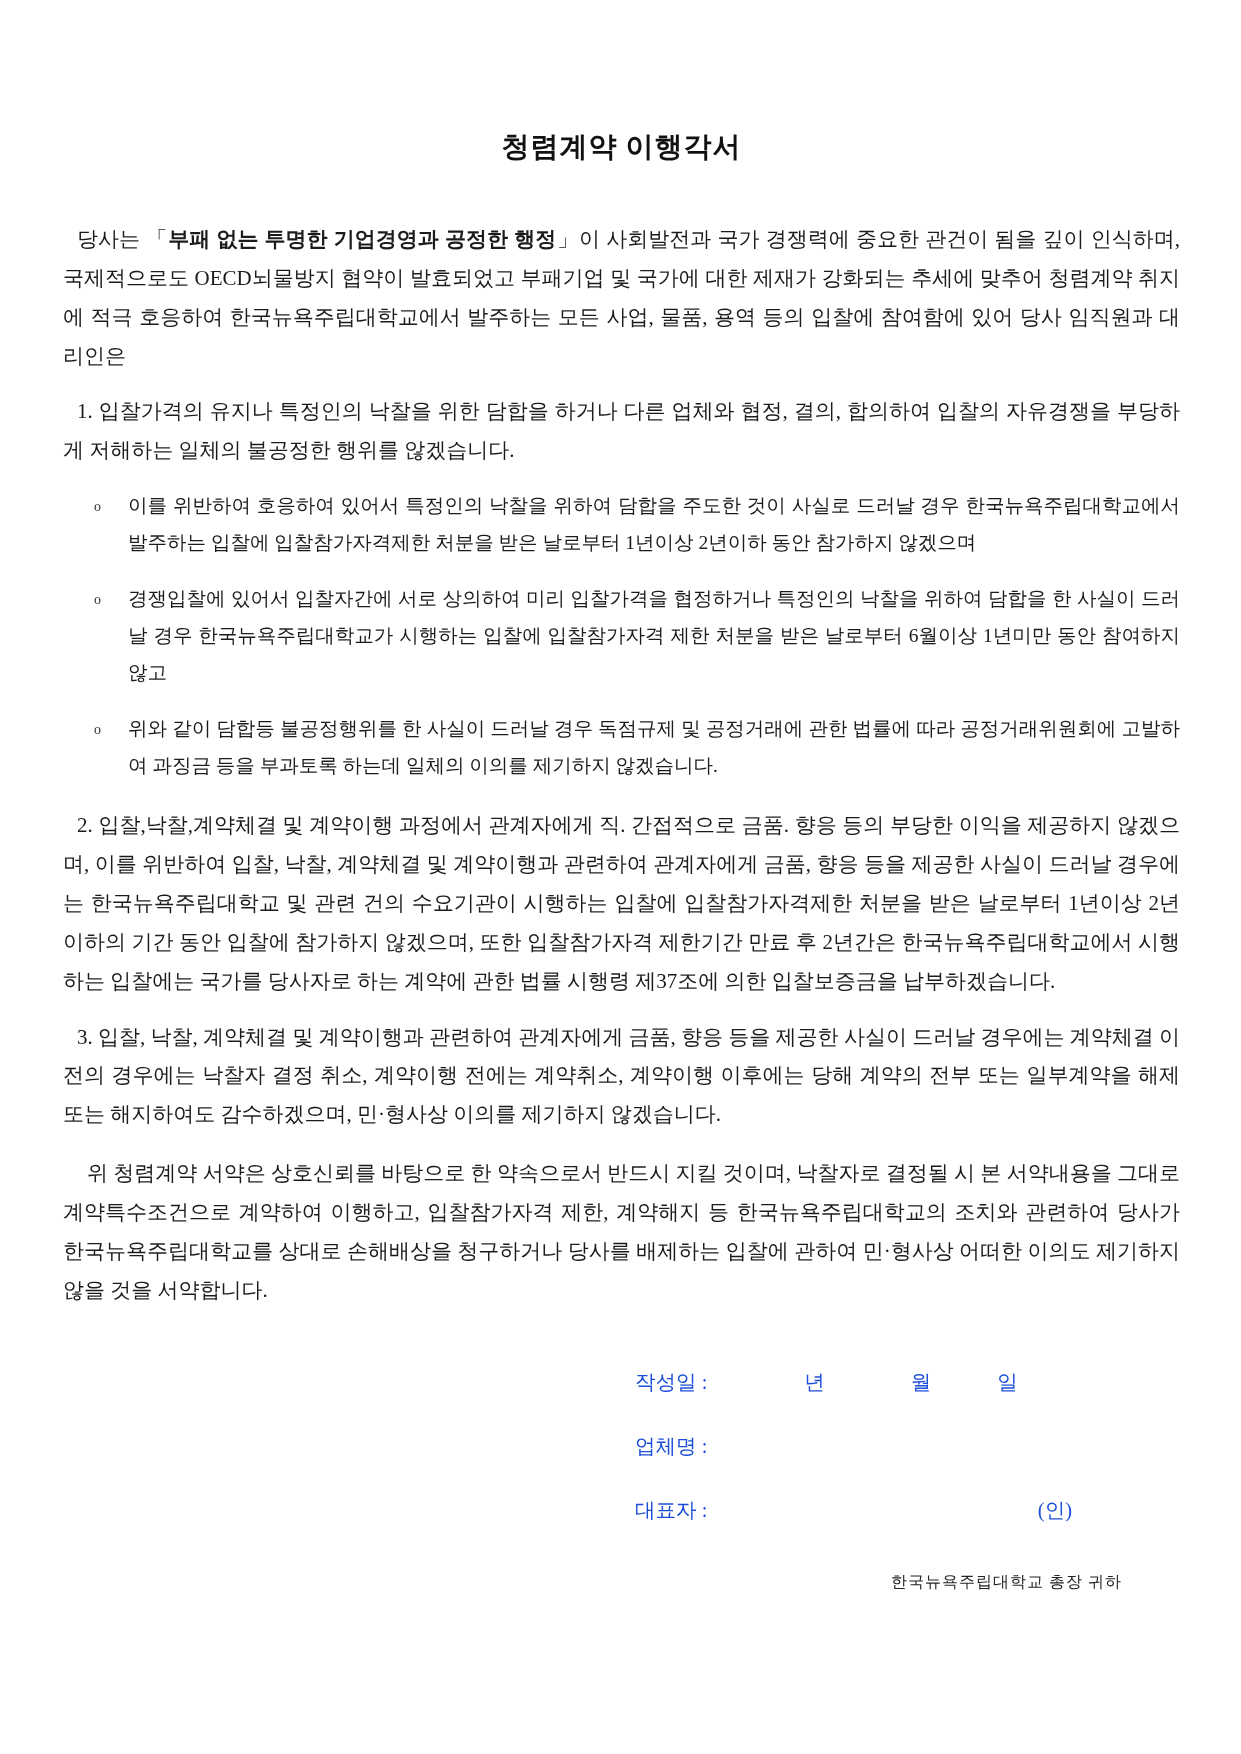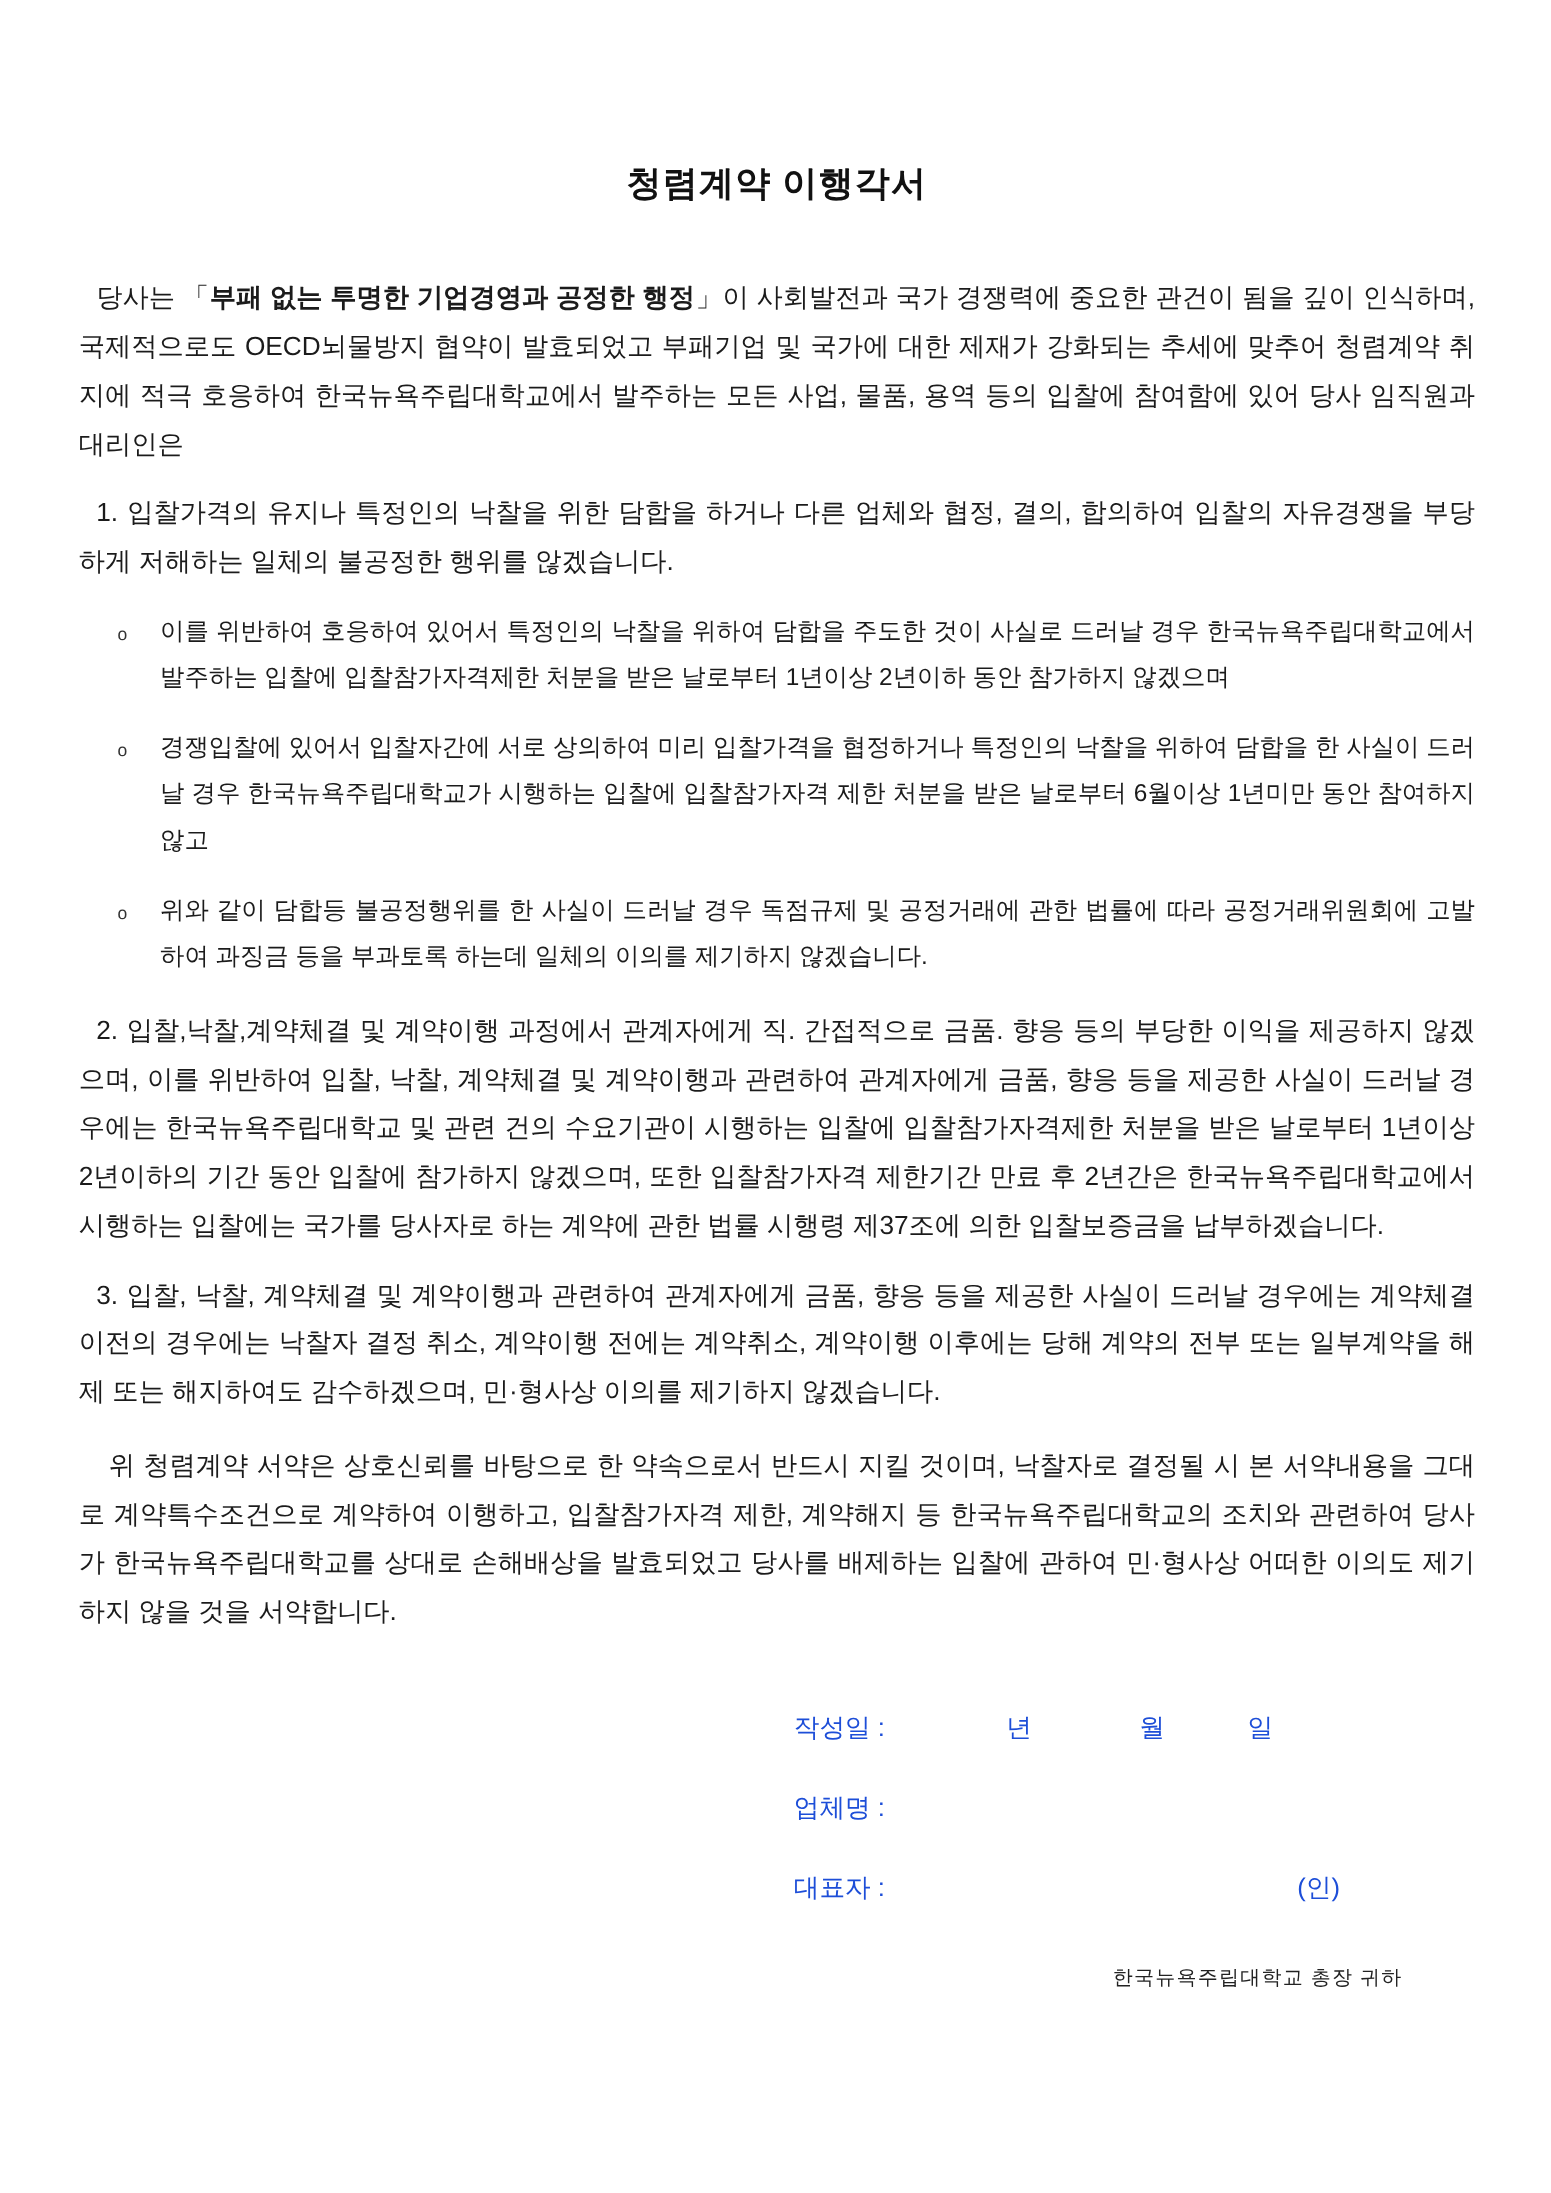--- a/index.html
+++ b/index.html
@@ -8,21 +8,21 @@
     background: #ffffff;
   }
   .page {
     position: relative;
     width: 1241px;
     height: 1754px;
     margin: 0 auto;
     background: #ffffff;
     box-sizing: border-box;
     padding: 128px 61px 0 63px;
-    font-family: Liberation Sans, sans-serif;
+    font-family: Liberation Serif, serif;
     color: #1b1b1b;
     overflow: hidden;
   }
   .doc-title {
     text-align: center;
     font-size: 28px;
     font-weight: 700;
     letter-spacing: 1px;
     color: #111111;
     margin: 0 0 54px 0;
@@ -115,21 +115,21 @@
       <span class="bullet-marker">o</span>
       <span>위와 같이 담합등 불공정행위를 한 사실이 드러날 경우 독점규제 및 공정거래에 관한 법률에 따라 공정거래위원회에 고발하여 과징금 등을 부과토록 하는데 일체의 이의를 제기하지 않겠습니다.</span>
     </li>
   </ul>
 
   <p class="para">2. 입찰,낙찰,계약체결 및 계약이행 과정에서 관계자에게 직. 간접적으로 금품. 향응 등의 부당한 이익을 제공하지 않겠으며, 이를 위반하여 입찰, 낙찰, 계약체결 및 계약이행과 관련하여 관계자에게 금품, 향응 등을 제공한 사실이 드러날 경우에는 한국뉴욕주립대학교 및 관련 건의 수요기관이 시행하는 입찰에 입찰참가자격제한 처분을 받은 날로부터 1년이상 2년이하의 기간 동안 입찰에 참가하지 않겠으며, 또한 입찰참가자격 제한기간 만료 후 2년간은 한국뉴욕주립대학교에서 시행하는 입찰에는 국가를 당사자로 하는 계약에 관한 법률 시행령 제37조에 의한 입찰보증금을 납부하겠습니다.</p>
 
   <p class="para">3. 입찰, 낙찰, 계약체결 및 계약이행과 관련하여 관계자에게 금품, 향응 등을 제공한 사실이 드러날 경우에는 계약체결 이전의 경우에는 낙찰자 결정 취소, 계약이행 전에는 계약취소, 계약이행 이후에는 당해 계약의 전부 또는 일부계약을 해제 또는 해지하여도 감수하겠으며, 민·형사상 이의를 제기하지 않겠습니다.</p>
 
 
-  <p class="para closing">위 청렴계약 서약은 상호신뢰를 바탕으로 한 약속으로서 반드시 지킬 것이며, 낙찰자로 결정될 시 본 서약내용을 그대로 계약특수조건으로 계약하여 이행하고, 입찰참가자격 제한, 계약해지 등 한국뉴욕주립대학교의 조치와 관련하여 당사가 한국뉴욕주립대학교를 상대로 손해배상을 발효되었고 당사를 배제하는 입찰에 관하여 민·형사상 어떠한 이의도 제기하지 않을 것을 서약합니다.</p>
+  <p class="para closing">위 청렴계약 서약은 상호신뢰를 바탕으로 한 약속으로서 반드시 지킬 것이며, 낙찰자로 결정될 시 본 서약내용을 그대로 계약특수조건으로 계약하여 이행하고, 입찰참가자격 제한, 계약해지 등 한국뉴욕주립대학교의 조치와 관련하여 당사가 한국뉴욕주립대학교를 상대로 손해배상을 청구하거나 당사를 배제하는 입찰에 관하여 민·형사상 어떠한 이의도 제기하지 않을 것을 서약합니다.</p>
 
   <div class="signature-block">
     <div class="sig-row date-row">
       <span>작성일 :</span>
       <span class="unit-year">년</span>
       <span class="unit-month">월</span>
       <span class="unit-day">일</span>
     </div>
     <div class="sig-row">
       <span>업체명 :</span>

